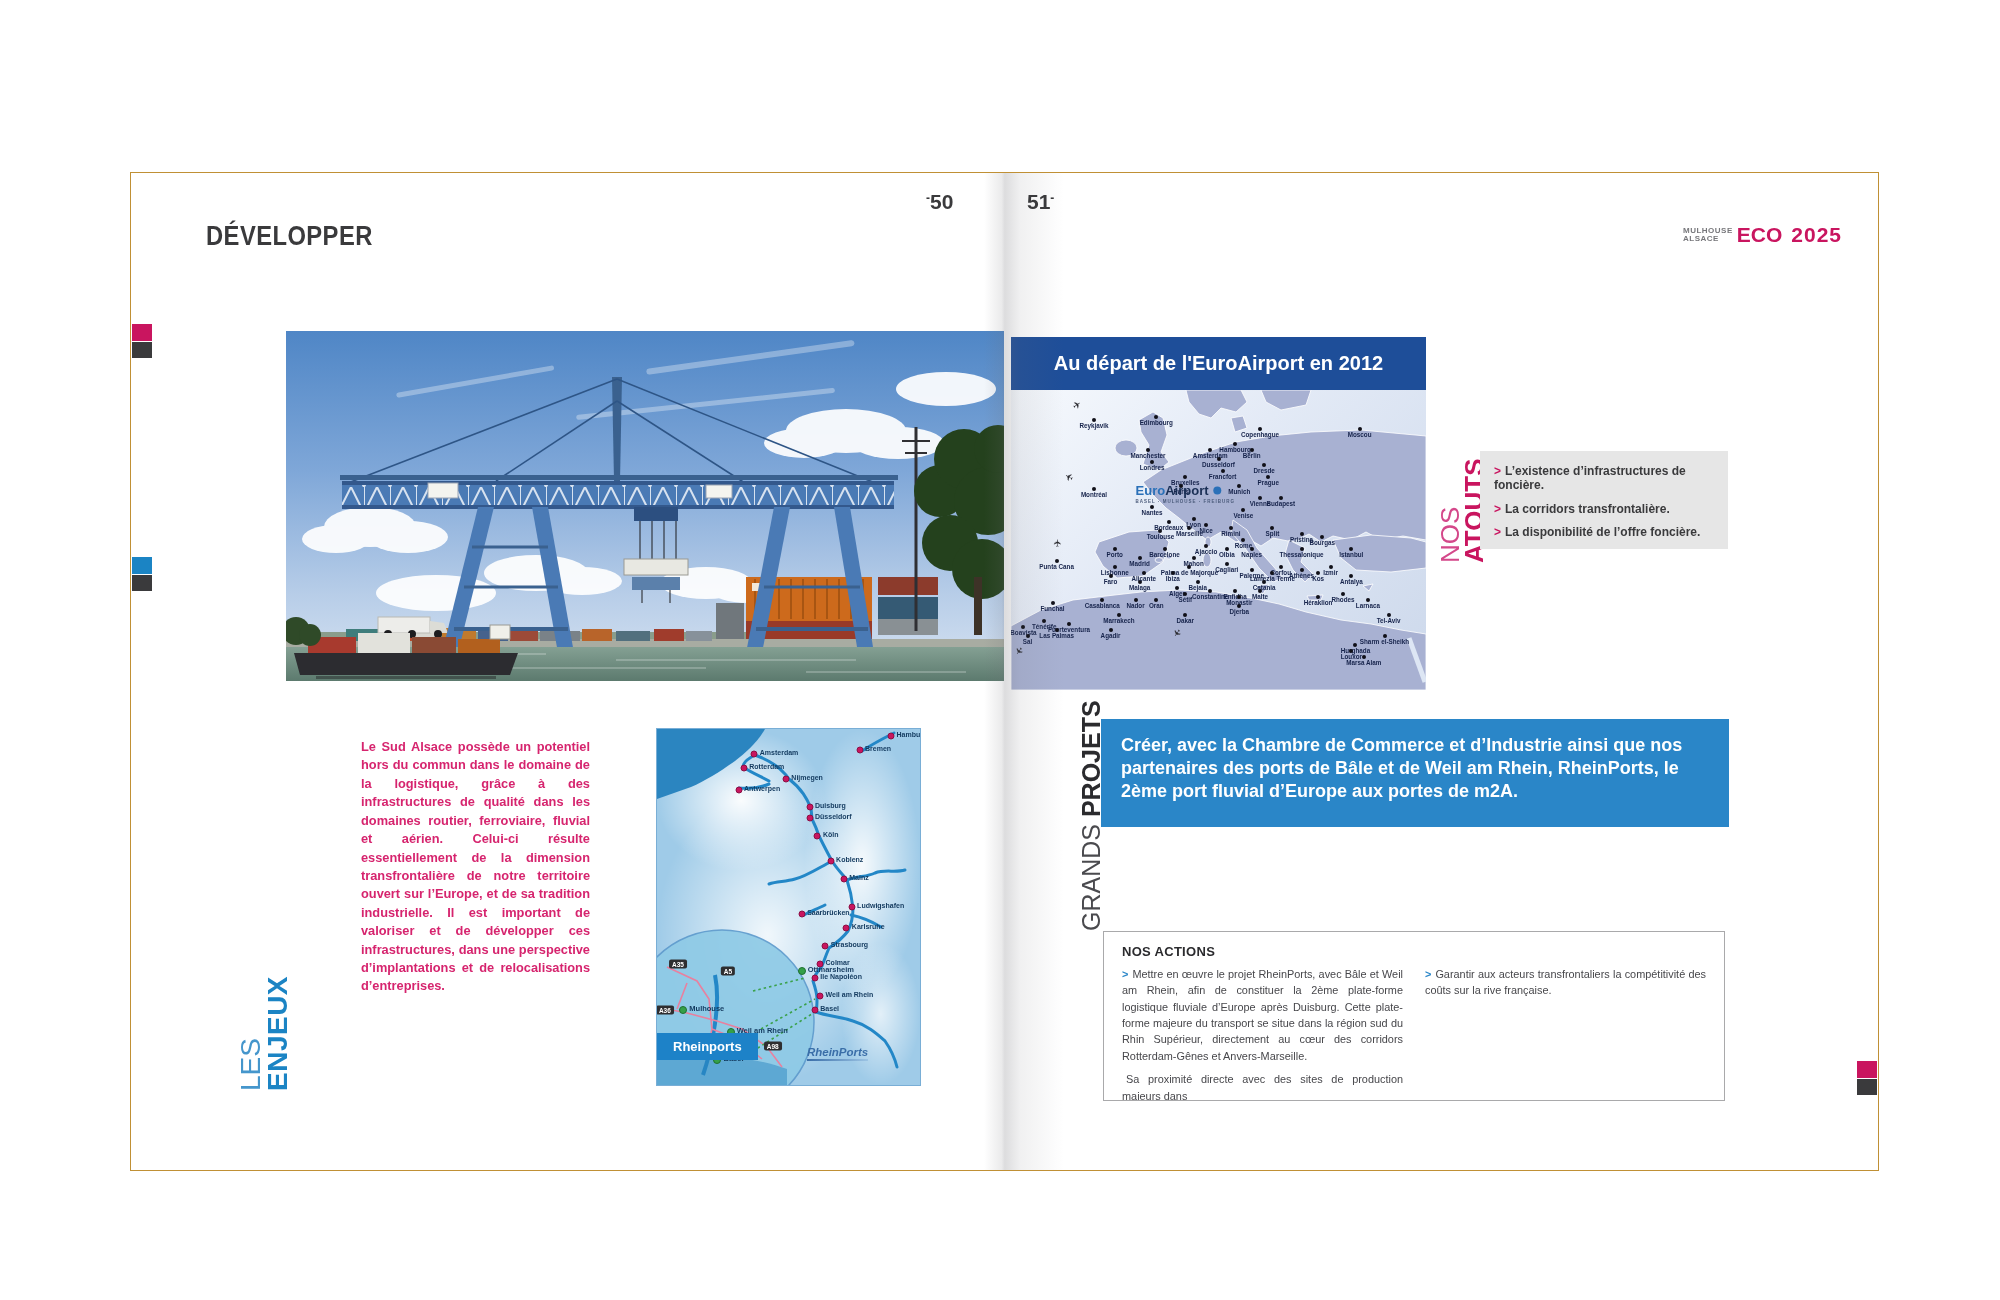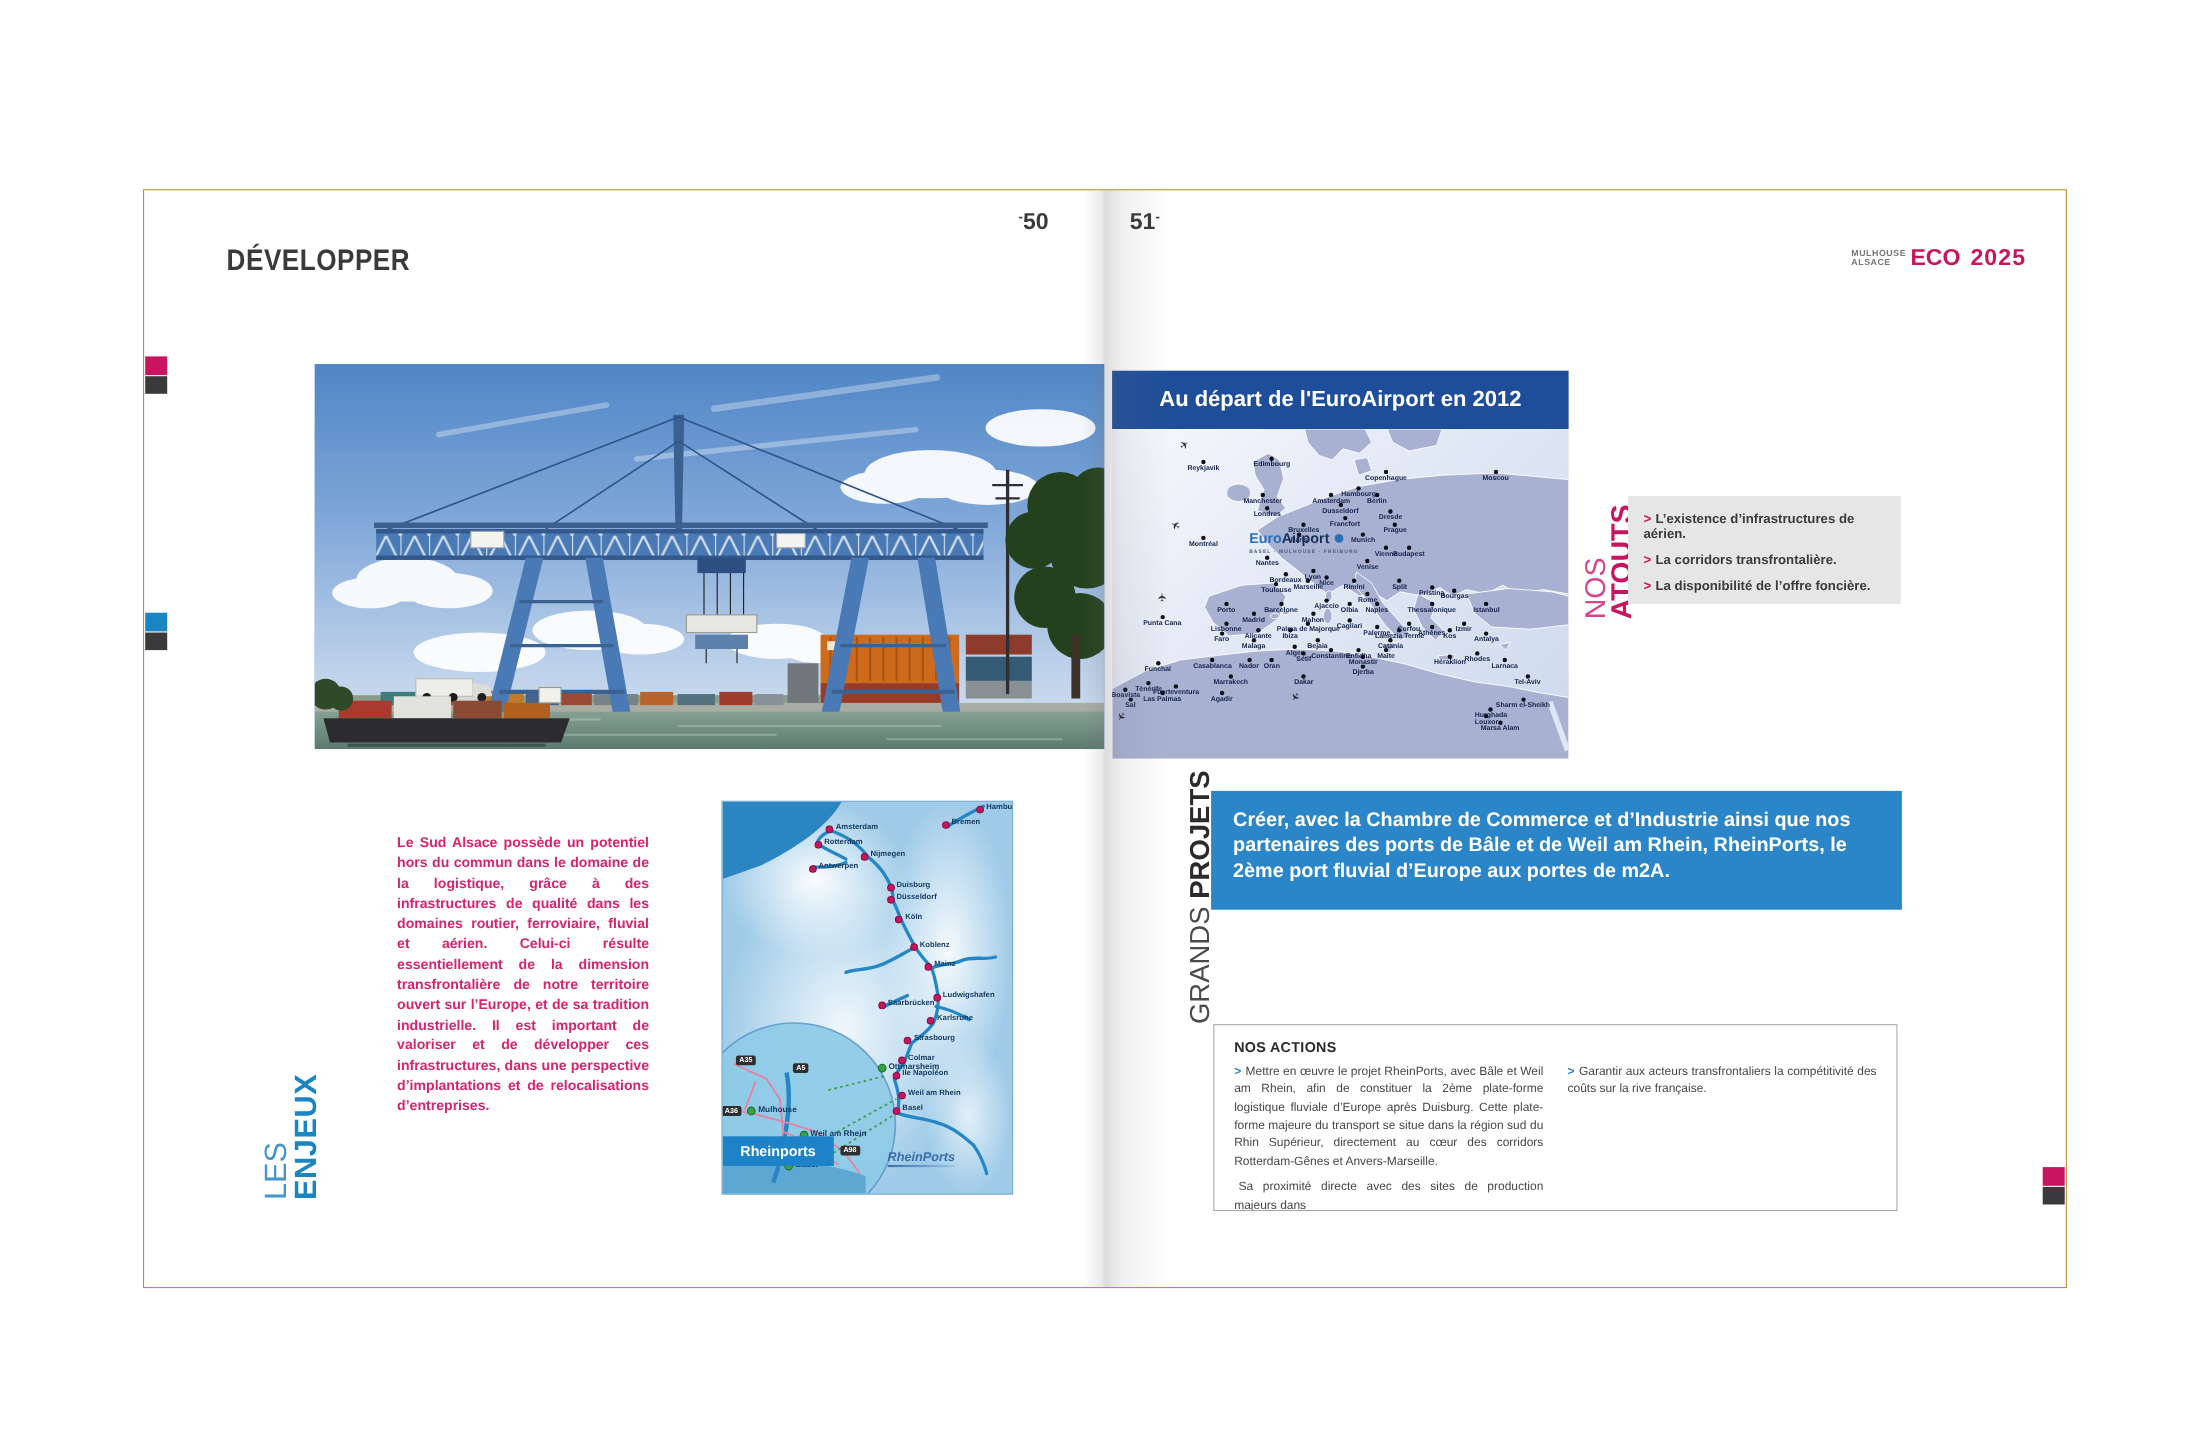--- a/index.html
+++ b/index.html
@@ -18,21 +18,21 @@
   .brand-eco{font-size:21px;font-weight:800;color:#c9155f;letter-spacing:0;}
   .brand-year{font-size:21px;font-weight:600;color:#c9155f;margin-left:5px;letter-spacing:1px;}
   
   .kicker{position:absolute;left:75px;top:48px;font-size:27px;font-weight:800;color:#3a3a3c;letter-spacing:.5px;}
   .kicker>span{display:inline-block;transform:scaleX(.88);transform-origin:0 50%;}
   .title{position:absolute;left:75px;top:76px;font-size:44px;font-weight:400;color:#d11f62;letter-spacing:2px;white-space:nowrap;}
   .title>span{display:inline-block;transform:scaleX(.78);transform-origin:0 50%;}
   
   .photo{position:absolute;left:155px;top:158px;width:718px;height:350px;overflow:hidden;background:#7aa2d4;}
   
-  .intro{position:absolute;left:230px;top:584px;width:229px;font-size:12.8px;font-weight:700;color:#d6246e;
+  .intro{position:absolute;left:230px;top:565px;width:229px;font-size:12.8px;font-weight:700;color:#d6246e;
     line-height:1.44;text-align:justify;}
   
   .vwrap{position:absolute;}
   .vrot{position:absolute;top:100%;left:0;transform:rotate(-90deg);transform-origin:top left;white-space:nowrap;}
   .v-enjeux{left:106px;top:823px;width:56px;height:95px;}
   .v-enjeux .l1{font-size:28px;font-weight:300;color:#4596cc;line-height:27px;}
   .v-enjeux .l2{font-size:28px;font-weight:800;color:#1b84c4;line-height:27px;letter-spacing:.5px;}
   .v-atouts{left:1307px;top:278px;width:42px;height:112px;}
   .v-atouts .l1{font-size:26px;font-weight:300;color:#d4488a;line-height:24px;}
   .v-atouts .l2{font-size:26px;font-weight:800;color:#c9155f;line-height:24px;}
@@ -820,21 +820,21 @@
     <div class="vwrap v-atouts">
       <div class="vrot">
         <div class="l1">NOS</div>
         <div class="l2">ATOUTS</div>
       </div>
     </div>
     <div class="graybox atouts-box">
       <div>
 
       <div class="atout-item">
-          <span class="chev-m">&gt;</span><span>L’existence d’infrastructures de aérien.</span>
+          <span class="chev-m">&gt;</span><span>L’existence d’infrastructures de foncière.</span>
         </div>
           <div class="atout-item">
           <span class="chev-m">&gt;</span><span>La corridors transfrontalière.</span>
         </div>
           <div class="atout-item">
           <span class="chev-m">&gt;</span><span>La disponibilité de l’offre foncière.</span>
         </div>
         </div>
     </div>
 

